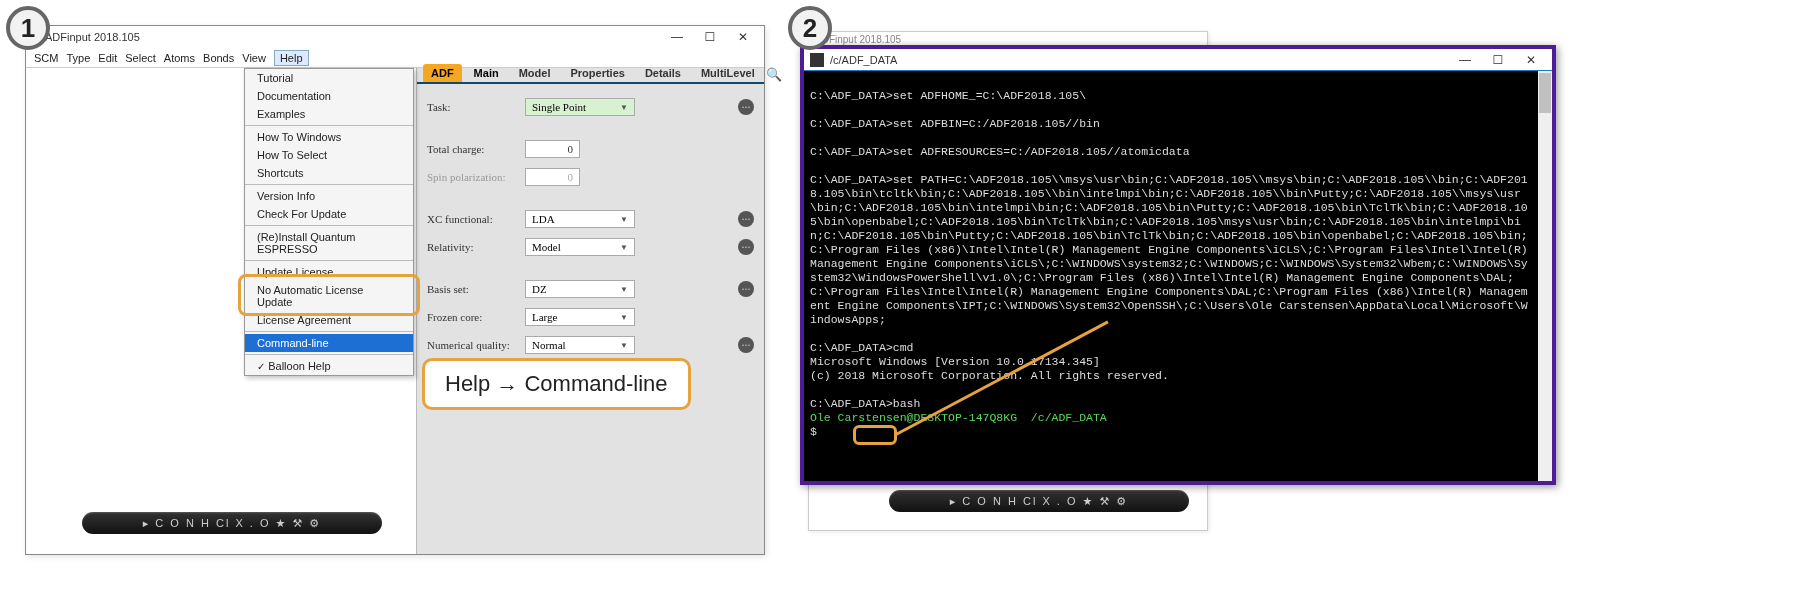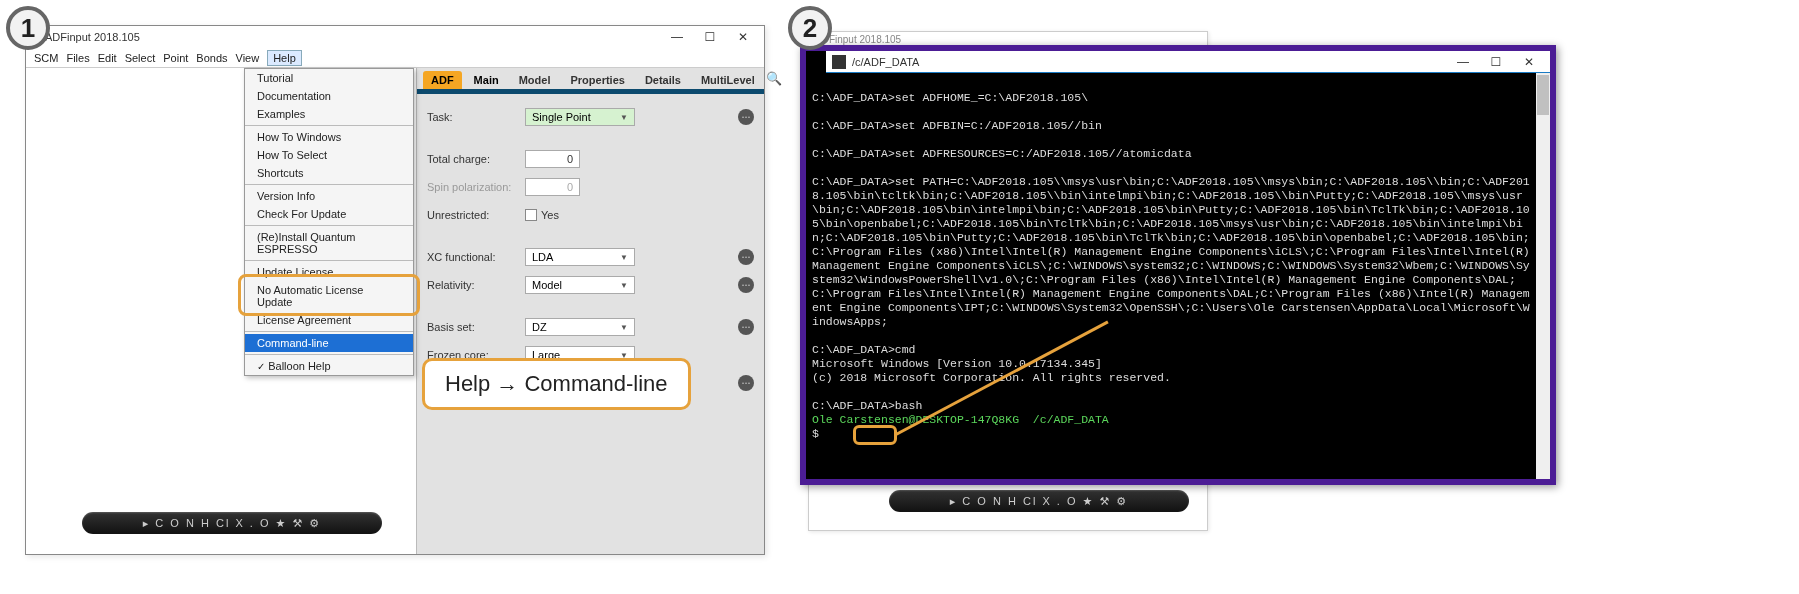--- a/index.html
+++ b/index.html
@@ -79,36 +79,36 @@
     z-index: 22;
   }
   .rightpanel {
     position: absolute;
     left: 390px; top: 0; right: 0; bottom: 0;
     background: #e2e2e2;
     border-left: 1px solid #bbb;
     font-size: 11px;
   }
   .rp-tabs {
-    height: 26px;
-    display: flex; align-items: flex-start;
+    height: 16px;
+    display: flex; align-items: flex-end;
     padding: 3px 6px 0 6px;
     gap: 4px;
-    border-bottom: 5px solid #0c4a6e;
+    border-bottom: 2px solid #0c4a6e;
   }
   .rp-tab {
     padding: 3px 8px;
     font-size: 11px;
     color: #333;
     font-weight: bold;
   }
   .rp-tab.adf { background: #f5a623; color: #000; border-radius: 3px 3px 0 0; }
   .rp-tab.main { color: #000; }
   .rp-search { margin-left: auto; color: #444; font-size: 13px; padding-right: 4px;}
-  .rp-body { padding: 10px 10px; }
+  .rp-body { padding: 10px 10px; font-family: Liberation Serif, serif; }
   .rp-row { display: flex; align-items: center; height: 26px; margin-bottom: 2px; }
   .rp-label { width: 98px; color: #333; }
   .rp-label.dim { color: #999; }
   .rp-input {
     width: 110px; height: 18px;
     background: #fff;
     border: 1px solid #aaa;
     padding: 1px 6px;
     font-size: 11px;
     display: flex; align-items: center; justify-content: space-between;
@@ -147,29 +147,28 @@
   }
   .win1-ghost {
     position: absolute; left: 18px; top: 6px; width: 400px; height: 500px;
     border: 1px solid #ccc; background: #fff;
     box-shadow: 1px 1px 4px rgba(0,0,0,0.1);
   }
   .ghost-title { height: 18px; font-size: 10px; color: #888; padding: 2px 6px; border-bottom: 1px solid #eee; }
   .termwin {
     position: absolute;
     left: 10px; top: 20px; width: 756px; height: 440px;
-    border: 6px solid #4c1d95;
+    border: 4px solid #4c1d95;
     background: #000;
     color: #ddd;
     font-family: Consolas, "Courier New", monospace;
     font-size: 11.5px;
     line-height: 14px;
     box-shadow: 2px 2px 8px rgba(0,0,0,0.4);
     z-index: 10;
-    padding-left: 20px;
   }
   .term-titlebar {
     height: 22px;
     background: #fff;
     color: #333;
     font-family: "Segoe UI", Tahoma, sans-serif;
     font-size: 11px;
     display: flex; align-items: center; justify-content: space-between;
     padding: 0 6px;
     border-bottom: 1px solid #1a7bc4;
@@ -231,24 +230,24 @@
       <span>ADFinput 2018.105</span>
     </div>
     <div class="controls">
       <span>—</span>
       <span>☐</span>
       <span>✕</span>
     </div>
   </div>
   <div class="menubar">
     <span>SCM</span>
-    <span>Files</span>
+    <span>Type</span>
     <span>Edit</span>
     <span>Select</span>
-    <span>Point</span>
+    <span>Atoms</span>
     <span>Bonds</span>
     <span>View</span>
     <span class="help-open">Help</span>
   </div>
 
   <div class="workarea">
 
     <div class="dropdown">
       <div class="dd-item">Tutorial</div>
       <div class="dd-item">Documentation</div>
@@ -293,25 +292,20 @@
           <span class="rp-dots">⋯</span>
         </div>
         <div style="height:14px"></div>
         <div class="rp-row">
           <span class="rp-label">Total charge:</span>
           <span class="rp-input num">0</span>
         </div>
         <div class="rp-row">
           <span class="rp-label dim">Spin polarization:</span>
           <span class="rp-input num" style="color:#aaa">0</span>
-        </div>
-        <div class="rp-row">
-          <span class="rp-label">Unrestricted:</span>
-          <span class="rp-chk"></span>
-          <span style="font-size:11px;color:#333">Yes</span>
         </div>
         <div style="height:14px"></div>
         <div class="rp-row">
           <span class="rp-label">XC functional:</span>
           <span class="rp-input">
             <span>LDA</span>
               <span class="caret">▼</span>
           </span>
           <span class="rp-dots">⋯</span>
         </div>

